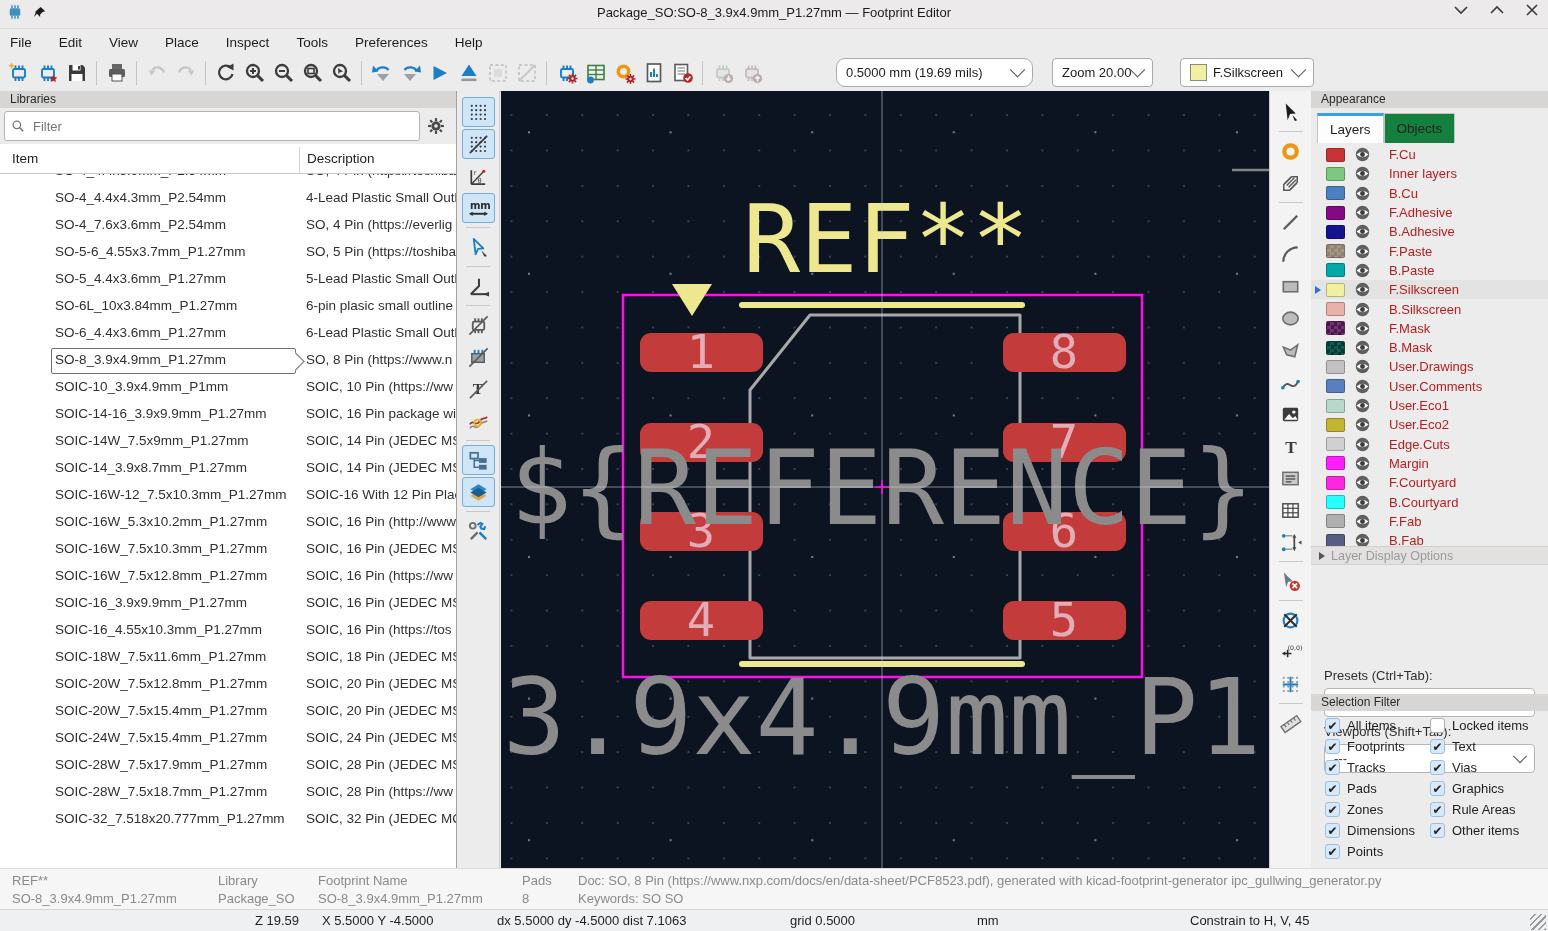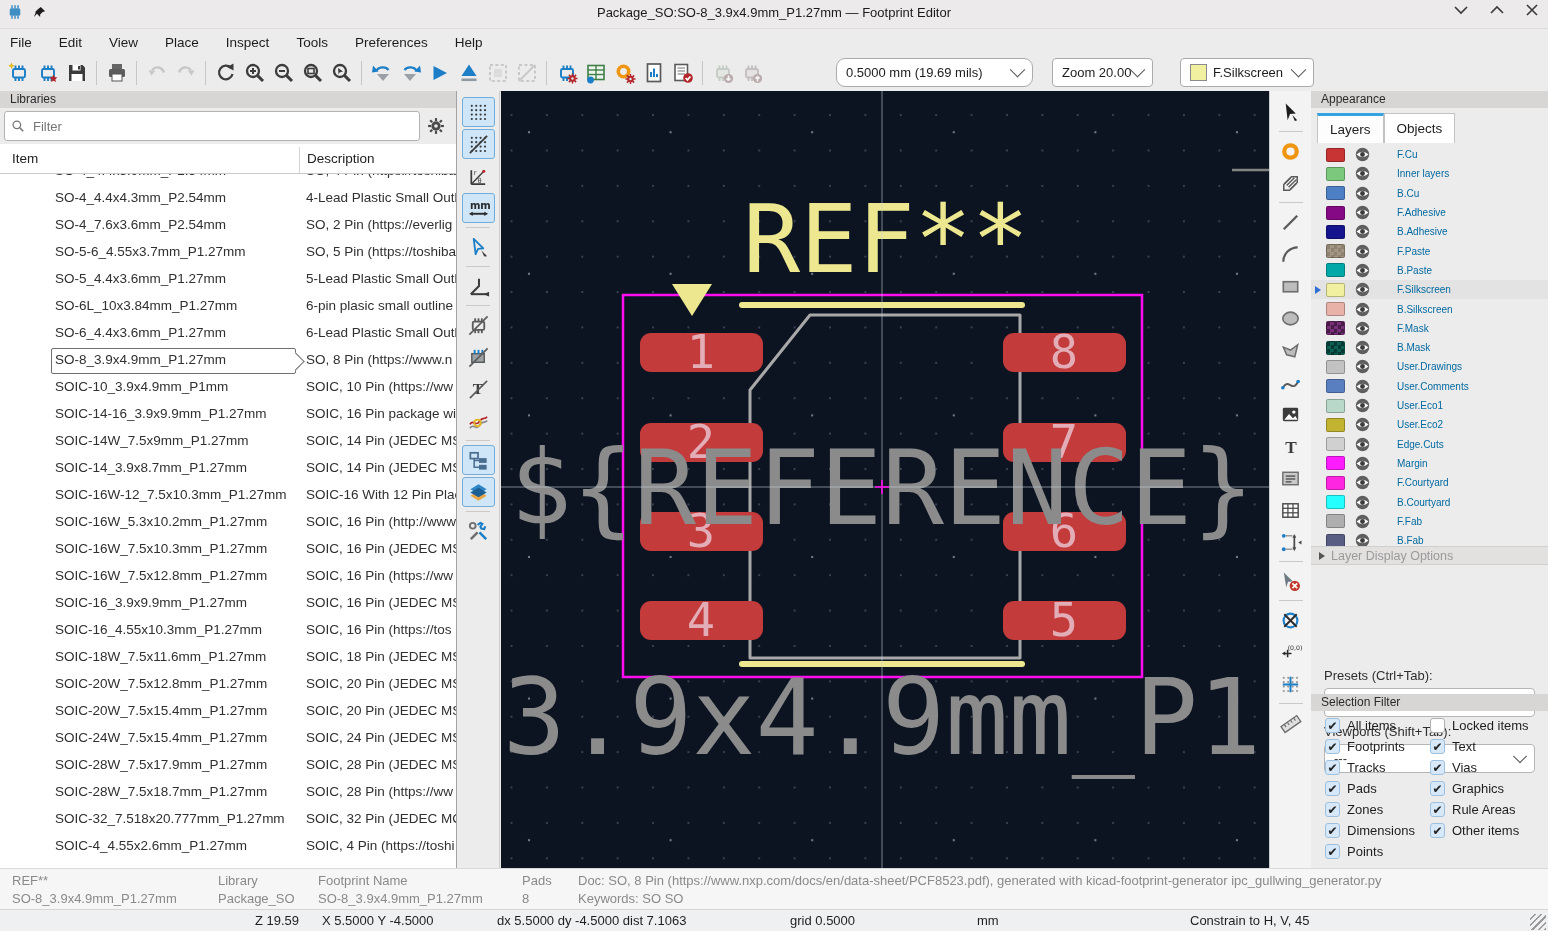--- a/index.html
+++ b/index.html
@@ -48,29 +48,29 @@
   #canvas{position:absolute;left:501px;top:91px;width:768px;height:777px;background:#0c1422;
     background-image:
       radial-gradient(circle,rgba(190,205,220,.55) 1.1px,transparent 1.6px),
       radial-gradient(circle,rgba(150,170,190,.30) .9px,transparent 1.3px);
     background-size:141.6px 141.6px,35.4px 35.4px;
     background-position:98.8px 112px,28.2px 6.4px;}
   #canvas svg{position:absolute;left:0;top:0;}
   
   #right-panel{position:absolute;left:1311px;top:91px;width:237px;height:777px;background:#ececec;overflow:hidden;}
   #app-tabs{position:absolute;left:6px;top:22px;height:42px;display:flex;}
-  .tab{height:30px;display:flex;align-items:center;padding:0 12px;font-size:13.5px;color:#222;background:#ffffff;border:1px solid #c2c2c2;border-bottom:none;box-sizing:border-box;}
+  .tab{height:30px;display:flex;align-items:center;padding:0 12px;font-size:13.5px;color:#222;background:#15803d;border:1px solid #c2c2c2;border-bottom:none;box-sizing:border-box;}
   .tab.active{background:#fdfdfd;border-top:3px solid #35a3e0;}
   #layers-list{position:absolute;left:0;top:54px;width:237px;height:492px;}
   .layer-row{position:absolute;left:0;width:237px;height:19.3px;display:flex;align-items:center;}
   .layer-row.selected{background:#e3e3e3;}
   .layer-row .selarrow{position:absolute;left:4px;width:0;height:0;border-left:6px solid #2f6fd6;border-top:4.5px solid transparent;border-bottom:4.5px solid transparent;}
   .layer-swatch{width:17px;height:12px;border-radius:2px;border:1px solid rgba(0,0,0,.25);margin-left:15px;flex:0 0 auto;}
   .layer-eye{margin-left:9px;flex:0 0 auto;display:flex;}
-  .layer-label{margin-left:26px;font-size:10px;color:#0369a1;white-space:nowrap;}
+  .layer-label{margin-left:18px;font-size:13px;color:#b91c1c;white-space:nowrap;}
   #ldo-bar{position:absolute;left:0;top:455px;width:237px;height:17px;background:#e2e1e0;border-top:1px solid #d0d0d0;border-bottom:1px solid #cscsc;border-bottom:1px solid #cfcfcf;display:flex;align-items:center;font-size:12.5px;color:#9a9a9a;}
   #ldo-bar .arrow{width:0;height:0;border-left:6px solid #555;border-top:4.5px solid transparent;border-bottom:4.5px solid transparent;margin:0 6px 0 8px;}
   .rp-label{position:absolute;left:13px;font-size:13px;color:#2e2e2e;}
   .rp-select{position:absolute;left:13px;width:211px;height:29px;background:#fff;border:1px solid #b5b5b5;border-radius:4px;display:flex;align-items:center;font-size:13px;color:#333;padding:0 9px;box-sizing:border-box;}
   .rp-select .chev{margin-left:auto;width:9px;height:9px;border-right:1.8px solid #555;border-bottom:1.8px solid #555;transform:rotate(45deg) translate(-2px,-2px);}
   #selfilter-cap{position:absolute;left:0;top:603px;width:237px;}
   #selfilter-grid{position:absolute;left:0;top:627px;width:237px;}
   .sf-item{position:absolute;display:flex;align-items:center;gap:7px;font-size:13px;color:#1e1e1e;}
   .sf-box{width:15px;height:15px;border-radius:3px;box-sizing:border-box;display:flex;align-items:center;justify-content:center;font-size:12px;color:#222;}
   .sf-box.checked{background:#d7e8f8;border:1px solid #9dc0de;}
@@ -418,21 +418,21 @@
       <div class="lib-row" style="top: -8px;">
         <span class="cell-item">SO-4_4.4x3.9mm_P2.54mm</span>
         <span class="cell-desc">SO, 4 Pin (https://toshiba</span>
       </div>
       <div class="lib-row" style="top: 19px;">
         <span class="cell-item">SO-4_4.4x4.3mm_P2.54mm</span>
         <span class="cell-desc">4-Lead Plastic Small Outli</span>
       </div>
       <div class="lib-row" style="top: 46px;">
         <span class="cell-item">SO-4_7.6x3.6mm_P2.54mm</span>
-        <span class="cell-desc">SO, 2 Pin (https://everlig</span>
+        <span class="cell-desc">SO, 4 Pin (https://everlig</span>
       </div>
       <div class="lib-row" style="top: 73px;">
         <span class="cell-item">SO-5-6_4.55x3.7mm_P1.27mm</span>
         <span class="cell-desc">SO, 5 Pin (https://toshiba</span>
       </div>
       <div class="lib-row" style="top: 100px;">
         <span class="cell-item">SO-5_4.4x3.6mm_P1.27mm</span>
         <span class="cell-desc">5-Lead Plastic Small Outli</span>
       </div>
       <div class="lib-row" style="top: 127px;">
@@ -508,24 +508,20 @@
         <span class="cell-item">SOIC-28W_7.5x17.9mm_P1.27mm</span>
         <span class="cell-desc">SOIC, 28 Pin (JEDEC MS-0</span>
       </div>
       <div class="lib-row" style="top: 613px;">
         <span class="cell-item">SOIC-28W_7.5x18.7mm_P1.27mm</span>
         <span class="cell-desc">SOIC, 28 Pin (https://ww</span>
       </div>
       <div class="lib-row" style="top: 640px;">
         <span class="cell-item">SOIC-32_7.518x20.777mm_P1.27mm</span>
         <span class="cell-desc">SOIC, 32 Pin (JEDEC MO-</span>
-      </div>
-      <div class="lib-row" style="top: 667px;">
-        <span class="cell-item">SOIC-4_4.55x2.6mm_P1.27mm</span>
-        <span class="cell-desc">SOIC, 4 Pin (https://toshi</span>
       </div>
     </div>
 </div>
 
 <div id="left-toolbar">
     <div class="vt-btn active">
       <svg width="23" height="23" viewBox="0 0 24 24">
         <circle cx="5" cy="5" r="1.15" fill="#3c3c3c"></circle>
         <circle cx="5" cy="9.6" r="1.15" fill="#3c3c3c"></circle>
         <circle cx="5" cy="14.2" r="1.15" fill="#3c3c3c"></circle>

